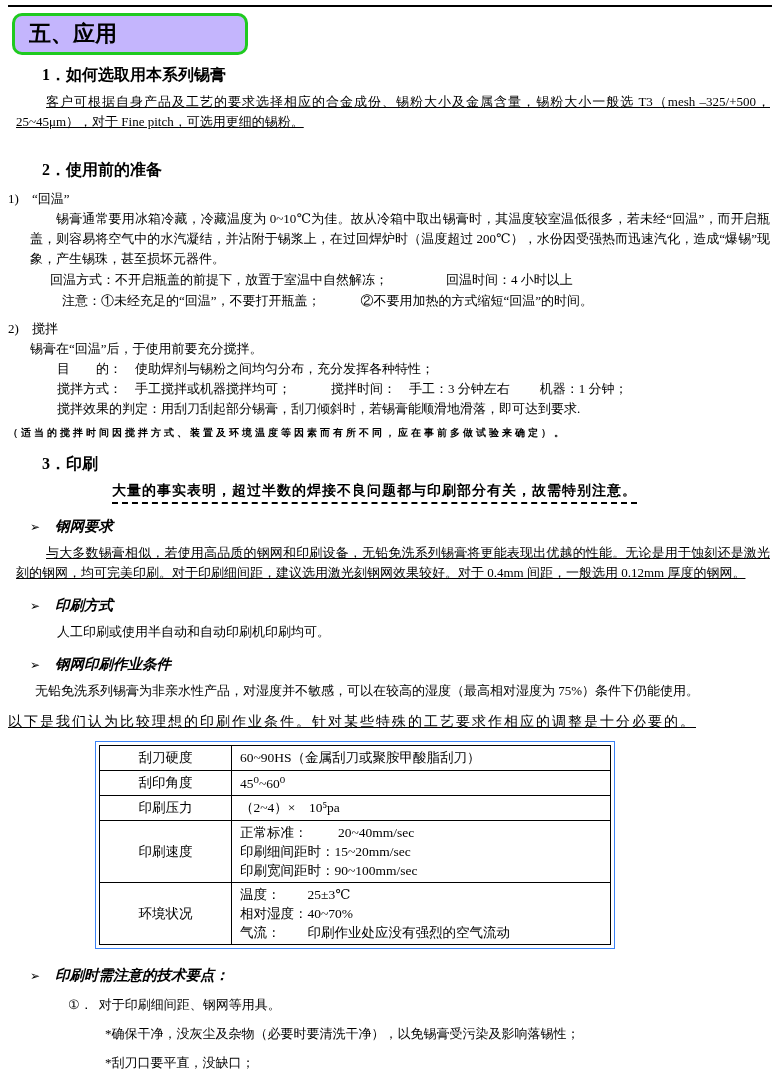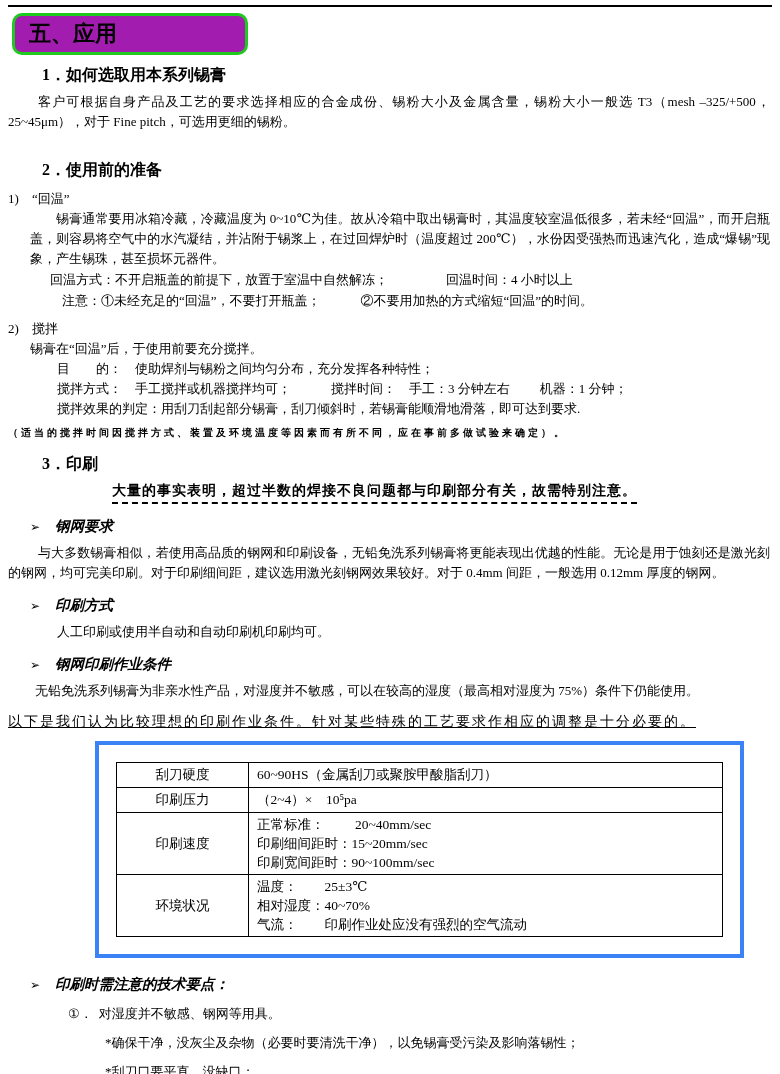--- a/index.html
+++ b/index.html
@@ -5,26 +5,26 @@
   * { box-sizing: border-box; margin: 0; padding: 0; }
   html,body { width: 780px; background: #fff; }
   body {
     height: 1074px; overflow: hidden; color: #000;
     font-family: "Liberation Serif", "DejaVu Serif", serif;
     font-size: 13px;
   }
   .rule { margin: 5px 8px 0 8px; border-top: 2px solid #000; height: 0; }
   .chapter-box {
     margin: 6px 0 0 12px; width: 236px; height: 42px;
-    border: 3px solid #1fca1f; background: #a21caf; border-radius: 10px;
+    border: 3px solid #1fca1f; background: #c4b5fd; border-radius: 10px;
     padding: 6px 0 0 14px; font-size: 22px; font-weight: bold; line-height: 1.1;
   }
   .sec-heading { font-size: 16px; font-weight: bold; margin-left: 42px; }
   .mt10 { margin-top: 10px; } .mt14 { margin-top: 28px; }
-  .para { margin: 6px 10px 0 8px; line-height: 20px; text-align: justify; }
+  .para { margin: 6px 10px 0 16px; line-height: 20px; text-align: justify; text-decoration: underline; }
   .indent30 { text-indent: 30px; }
   .numbered { margin: 8px 0 0 8px; line-height: 20px; }
   .num { display: inline-block; width: 24px; }
   .body-block { margin: 0 10px 0 30px; line-height: 20px; text-align: justify; text-indent: 26px; }
   .subline { margin-left: 50px; line-height: 21px; white-space: nowrap; }
   .subline-note { margin-left: 62px; line-height: 21px; white-space: nowrap; }
   .spacer58 { display: inline-block; width: 58px; }
   .spacer40 { display: inline-block; width: 40px; }
   .spacer30 { display: inline-block; width: 30px; }
   .stir { margin-left: 57px; line-height: 20px; white-space: nowrap; }
@@ -34,21 +34,21 @@
     display: inline-block; font-weight: bold; font-size: 14px; letter-spacing: 1px;
     border-bottom: 2px dashed #000; padding-bottom: 2px;
   }
   .bullet-row { margin: 12px 0 0 30px; line-height: 20px; }
   .bullet { display: inline-block; width: 25px; font-size: 12px; }
   .b-title { font-weight: bold; font-style: italic; font-size: 14.5px; }
   .single-line { margin: 6px 10px 0 35px; line-height: 20px; white-space: nowrap; }
   .plain-line { margin: 6px 10px 0 57px; line-height: 20px; }
   .ideal-wrap { margin: 12px 0 0 8px; }
   .ideal { font-size: 14px; letter-spacing: 2px; text-decoration: underline; white-space: nowrap; }
-  .tbl-wrap { margin: 10px 0 0 95px; width: 649px; border: 4px solid #3b82f6; padding: 17px; }
+  .tbl-wrap { margin: 10px 0 0 95px; width: 520px; border: 1px solid #3b82f6; padding: 3px; }
   table { width: 100%; border-collapse: collapse; }
   td { border: 1px solid #000; font-size: 13.5px; padding: 2px 8px; }
   td.lbl { width: 132px; text-align: center; padding: 2px; }
   tr.single td { height: 25px; }
   .cell-line { line-height: 19px; white-space: nowrap; }
   .point { margin: 9px 0 0 68px; line-height: 20px; }
   .point-num { margin-right: 6px; }
   .sub-point { margin: 9px 0 0 105px; line-height: 20px; }
 </style>
 </head>
@@ -112,20 +112,24 @@
 </div>
 
 <div class="tbl-wrap">
   <table>
     <tbody>
         <tr class="single">
       <td class="lbl">刮刀硬度</td>
       <td class="val">60~90HS（金属刮刀或聚胺甲酸脂刮刀）</td>
     </tr>
     <tr class="single">
+      <td class="lbl">刮印角度</td>
+      <td class="val">45⁰~60⁰</td>
+    </tr>
+    <tr class="single">
       <td class="lbl">印刷压力</td>
       <td class="val">（2~4）×　10⁵pa</td>
     </tr>
     <tr>
       <td class="lbl">印刷速度</td>
       <td class="val">
         <div class="cell-line">正常标准：　　 20~40mm/sec</div>
         <div class="cell-line">印刷细间距时：15~20mm/sec</div>
         <div class="cell-line">印刷宽间距时：90~100mm/sec</div>
       </td>
@@ -139,16 +143,16 @@
       </td>
     </tr>
   </tbody>
     </table>
 </div>
 
 <div class="bullet-row" style="margin-top:16px;">
   <span class="bullet">➢</span><span class="b-title">印刷时需注意的技术要点：</span>
 </div>
 <div class="point">
-  <span class="point-num">①．</span><span>对湿度并不敏感、钢网等用具。</span>
+  <span class="point-num">①．</span><span>对于印刷细间距、钢网等用具。</span>
 </div>
 <div class="sub-point">*确保干净，没灰尘及杂物（必要时要清洗干净），以免锡膏受污染及影响落锡性；</div>
 <div class="sub-point">*刮刀口要平直，没缺口；</div>
 
 </body></html>

